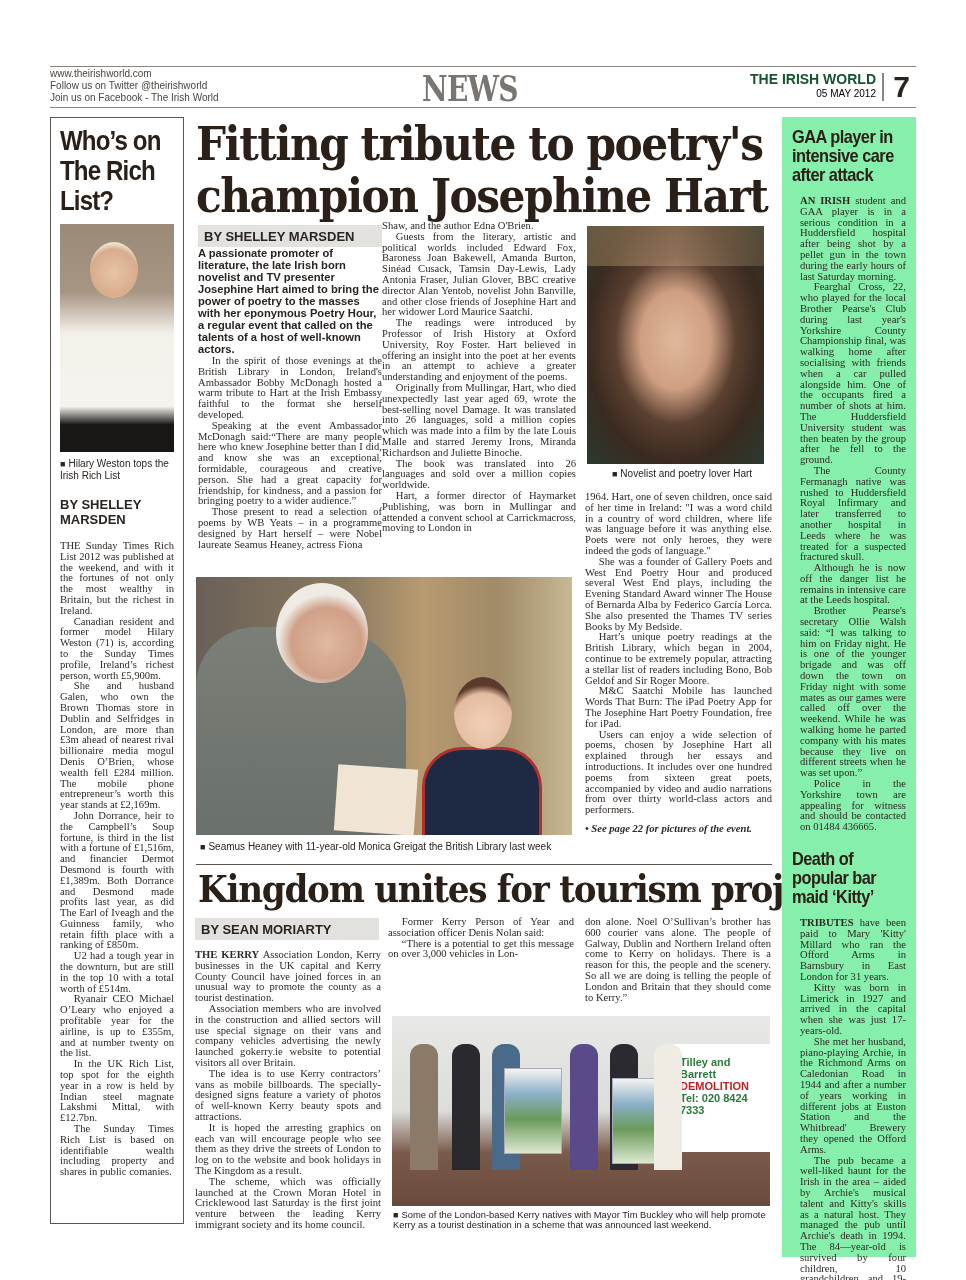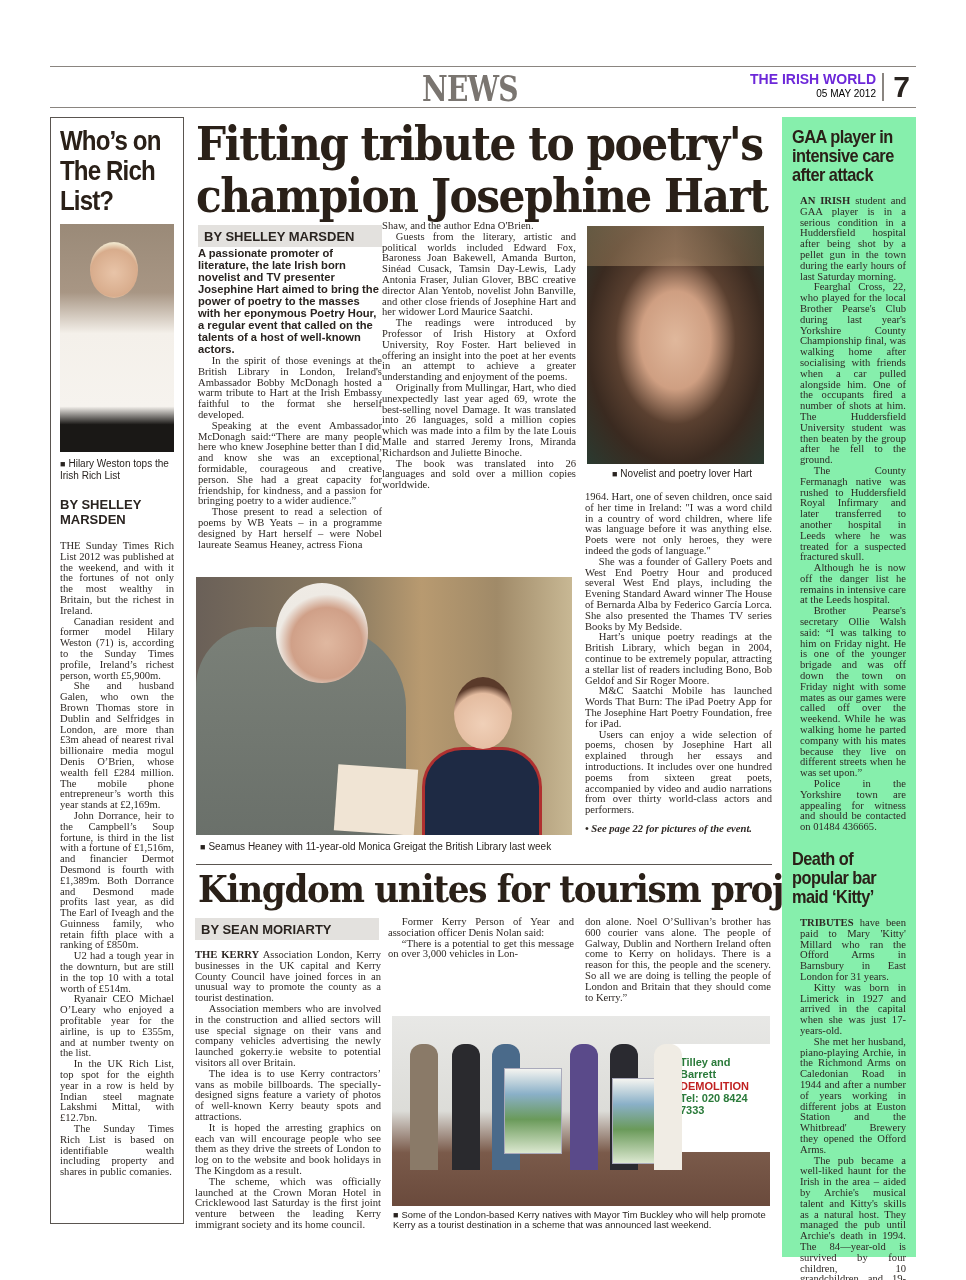--- a/index.html
+++ b/index.html
@@ -3,21 +3,21 @@
 <meta charset="utf-8">
 <style>
   * { box-sizing: border-box; margin: 0; padding: 0; }
   html, body { width: 966px; height: 1280px; background: #ffffff; overflow: hidden; }
   body { position: relative; font-family: "Liberation Serif", serif; color: #2a2420; }
 
   .masthead { position: absolute; left: 50px; top: 66px; width: 866px; height: 42px; border-top: 1px solid #8a8580; border-bottom: 1px solid #8a8580; }
   .mast-left { position: absolute; left: 0; top: 1px; font-family: "Liberation Sans", sans-serif; font-size: 10px; line-height: 12px; color: #4a4540; }
   .mast-center { position: absolute; left: 372px; top: 0; font-family: "DejaVu Serif", serif; font-weight: bold; font-size: 36px; color: #7a7570; letter-spacing: -1px; line-height: 42px; transform: scaleX(0.78); transform-origin: left; }
   .mast-right { position: absolute; right: 40px; top: 4px; text-align: right; font-family: "Liberation Sans", sans-serif; }
-  .mast-pub { font-weight: bold; font-size: 14px; color: #6d28d9; line-height: 16px; }
+  .mast-pub { font-weight: bold; font-size: 14px; color: #14532d; line-height: 16px; }
   .mast-date { font-size: 10px; color: #000000; line-height: 14px; }
   .mast-sep { position: absolute; right: 32px; top: 6px; width: 2px; height: 28px; background: #8a8580; }
   .mast-page { position: absolute; right: 6px; top: 0px; font-family: "Liberation Sans", sans-serif; font-weight: bold; font-size: 30px; color: #2a2420; line-height: 40px; }
 
   .left-col { position: absolute; left: 50px; top: 117px; width: 134px; height: 1107px; border: 1px solid #5a5550; padding: 8px 9px; }
   .left-headline { font-family: "Liberation Sans", sans-serif; font-weight: bold; font-size: 28px; line-height: 30px; color: #2a2018; letter-spacing: -1px; transform: scaleX(0.86); transform-origin: left; width: 140px; }
   .photo { position: relative; overflow: hidden; }
   .photo-hilary { margin-top: 8px; width: 114px; height: 228px; background: linear-gradient(180deg, #9a8a78 0%, #a89684 30%, #f4f0ea 48%, #f6f3ee 80%, #1a1816 88%, #1a1816 100%); }
   .photo-hilary .face { position: absolute; left: 30px; top: 18px; width: 48px; height: 56px; border-radius: 50%; background: radial-gradient(circle at 50% 55%, #e8c4a8 0%, #d8ac8c 60%, #efe2c8 75%, #f2e8d4 100%); }
   .caption { font-family: "Liberation Sans", sans-serif; font-size: 10px; line-height: 11px; color: #2a2420; margin-top: 6px; }
@@ -67,20 +67,25 @@
   .right-col { position: absolute; left: 782px; top: 117px; width: 134px; height: 1140px; background: #86efac; padding: 10px 10px; }
   .right-headline { font-family: "Liberation Sans", sans-serif; font-weight: bold; font-size: 19px; line-height: 19px; color: #2a2018; letter-spacing: -0.6px; transform: scaleX(0.86); transform-origin: left; width: 140px; }
   .right-col .body-text { margin-top: 12px; margin-left: 8px; }
   .right-headline.second { margin-top: 16px; }
   .lead-caps { font-weight: bold; }
 </style>
 </head>
 <body>
 
 <header class="masthead">
+  <div class="mast-left">
+    <div>www.theirishworld.com</div>
+    <div>Follow us on Twitter @theirishworld</div>
+    <div>Join us on Facebook - The Irish World</div>
+  </div>
   <div class="mast-center">NEWS</div>
   <div class="mast-right">
     <div class="mast-pub">THE IRISH WORLD</div>
     <div class="mast-date">05 MAY 2012</div>
   </div>
   <div class="mast-sep"></div>
   <div class="mast-page">7</div>
 </header>
 
 <aside class="left-col">
@@ -116,20 +121,21 @@
     <p>Those present to read a selection of poems by WB Yeats – in a programme designed by Hart herself – were Nobel laureate Seamus Heaney, actress Fiona</p>
   </div>
 </section>
 
 <section class="col-b body-text">
   <p class="first">Shaw, and the author Edna O'Brien.</p>
   <p>Guests from the literary, artistic and political worlds included Edward Fox, Baroness Joan Bakewell, Amanda Burton, Sinéad Cusack, Tamsin Day-Lewis, Lady Antonia Fraser, Julian Glover, BBC creative director Alan Yentob, novelist John Banville, and other close friends of Josephine Hart and her widower Lord Maurice Saatchi.</p>
   <p>The readings were introduced by Professor of Irish History at Oxford University, Roy Foster. Hart believed in offering an insight into the poet at her events in an attempt to achieve a greater understanding and enjoyment of the poems.</p>
   <p>Originally from Mullingar, Hart, who died unexpectedly last year aged 69, wrote the best-selling novel Damage. It was translated into 26 languages, sold a million copies which was made into a film by the late Louis Malle and starred Jeremy Irons, Miranda Richardson and Juliette Binoche.</p>
   <p>The book was translated into 26 languages and sold over a million copies worldwide.</p>
+  <p>Hart, a former director of Haymarket Publishing, was born in Mullingar and attended a convent school at Carrickmacross, moving to London in</p>
 </section>
 
 <div class="photo photo-hart">
   <div class="bg-top"></div>
 </div>
 <div class="caption cap-hart">Novelist and poetry lover Hart</div>
 
 <section class="col-c body-text">
   <p class="first">1964. Hart, one of seven children, once said of her time in Ireland: "I was a word child in a country of word children, where life was language before it was anything else. Poets were not only heroes, they were indeed the gods of language."</p>
   <p>She was a founder of Gallery Poets and West End Poetry Hour and produced several West End plays, including the Evening Standard Award winner The House of Bernarda Alba by Federico García Lorca. She also presented the Thames TV series Books by My Bedside.</p>

